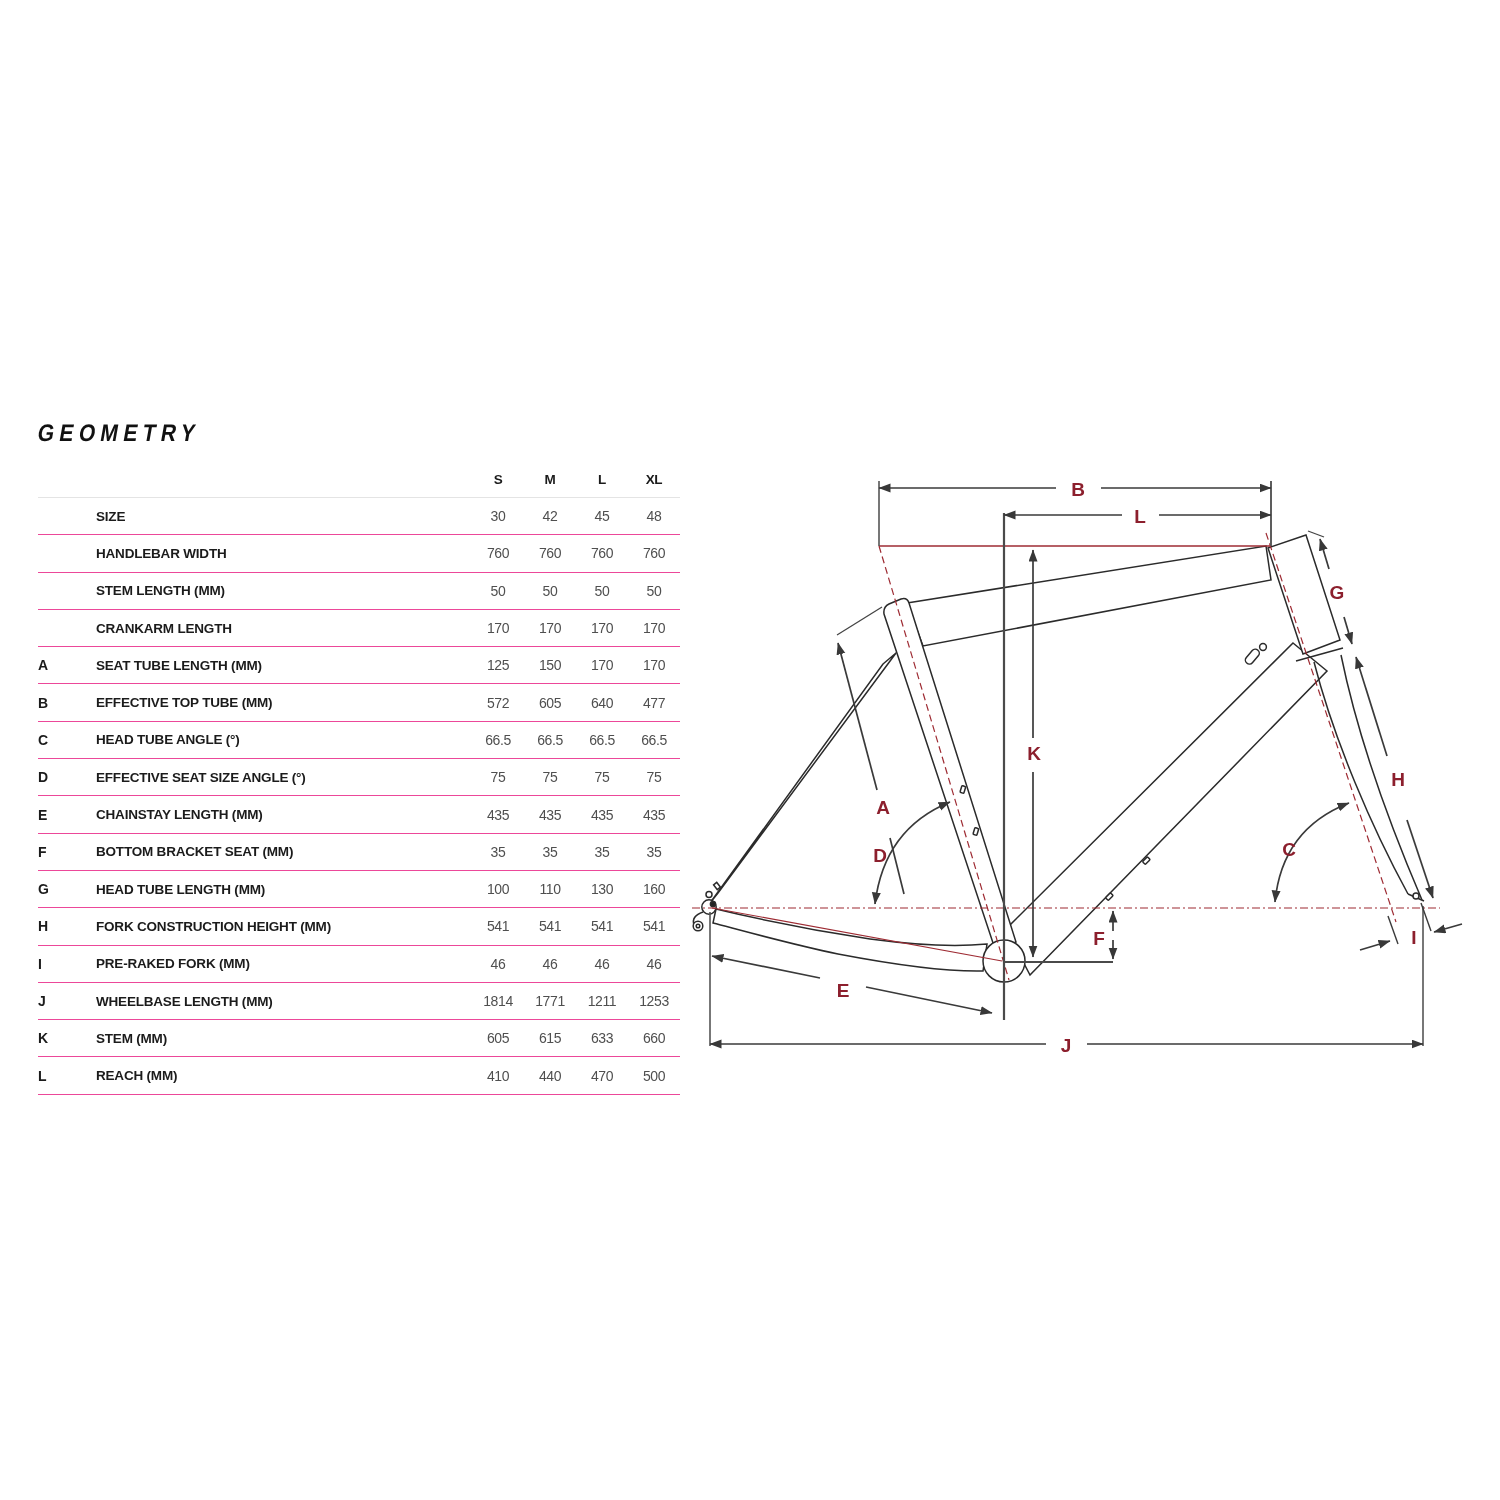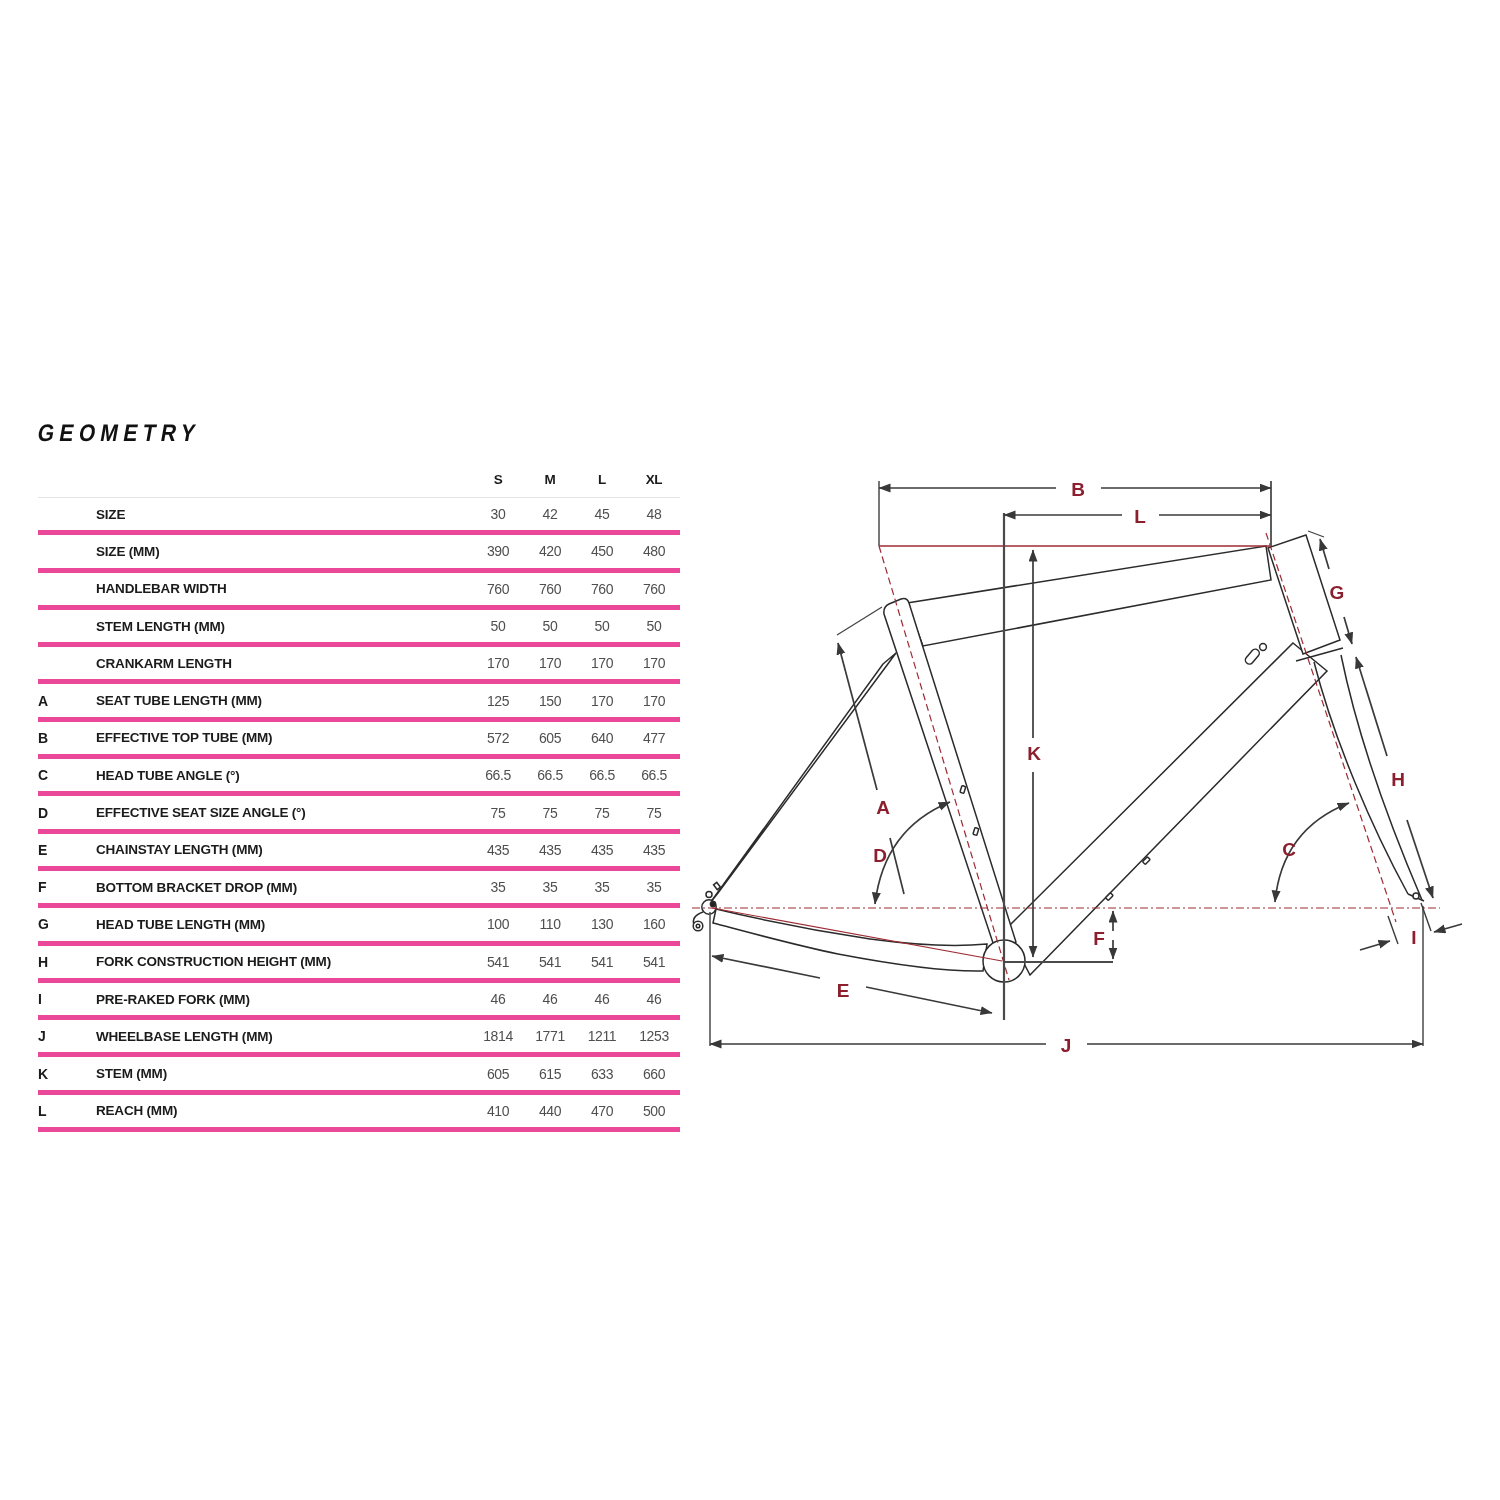--- a/index.html
+++ b/index.html
@@ -2,21 +2,21 @@
 <html><head>
 <meta charset="utf-8">
 <style>
   html,body{margin:0;padding:0;background:#fff;}
   .page{position:relative;width:1500px;height:1500px;background:#fff;overflow:hidden;
         font-family:"Liberation Sans",sans-serif;color:#1b1b1b;}
   .title{position:absolute;left:38px;top:419px;font-size:24px;font-weight:700;
          letter-spacing:6px;transform:skewX(-10deg) scaleX(.88);transform-origin:left center;
          color:#111;white-space:nowrap;}
   .geo-table{position:absolute;left:38px;top:462px;width:642px;}
-  .g-row{display:flex;align-items:center;height:37.3px;border-bottom:5px solid #ec4899;box-sizing:border-box;}
+  .g-row{display:flex;align-items:center;height:37.3px;border-bottom:1px solid #ec4899;box-sizing:border-box;}
   .g-row.g-head{height:36px;border-bottom:1px solid #e4e4e4;}
   .c-letter{width:58px;font-weight:700;font-size:14px;letter-spacing:-.2px;}
   .c-label{flex:1;font-weight:700;font-size:13.5px;letter-spacing:-.2px;}
   .c-v{width:52px;text-align:center;font-size:14px;color:#4f4f4f;letter-spacing:-.4px;}
   .g-head .c-v{color:#1b1b1b;font-weight:700;font-size:13.5px;}
   .diagram{position:absolute;left:690px;top:460px;width:810px;height:650px;}
   svg text.dim{font-family:"Liberation Sans",sans-serif;font-size:19px;font-weight:700;
                fill:#8c1f2d;text-anchor:middle;}
 </style>
 </head>
@@ -37,28 +37,20 @@
 
   <div class="g-row">
     <span class="c-letter"></span>
     <span class="c-label">SIZE</span>
     <span class="c-v">30</span>
     <span class="c-v">42</span>
     <span class="c-v">45</span>
     <span class="c-v">48</span>
   </div>
 
-  <div class="g-row">
-    <span class="c-letter"></span>
-    <span class="c-label">SIZE (MM)</span>
-    <span class="c-v">390</span>
-    <span class="c-v">420</span>
-    <span class="c-v">450</span>
-    <span class="c-v">480</span>
-  </div>
 
   <div class="g-row">
     <span class="c-letter"></span>
     <span class="c-label">HANDLEBAR WIDTH</span>
     <span class="c-v">760</span>
     <span class="c-v">760</span>
     <span class="c-v">760</span>
     <span class="c-v">760</span>
   </div>
 
@@ -120,21 +112,21 @@
     <span class="c-letter">E</span>
     <span class="c-label">CHAINSTAY LENGTH (MM)</span>
     <span class="c-v">435</span>
     <span class="c-v">435</span>
     <span class="c-v">435</span>
     <span class="c-v">435</span>
   </div>
 
   <div class="g-row">
     <span class="c-letter">F</span>
-    <span class="c-label">BOTTOM BRACKET DROP (MM)</span>
+    <span class="c-label">BOTTOM BRACKET SEAT (MM)</span>
     <span class="c-v">35</span>
     <span class="c-v">35</span>
     <span class="c-v">35</span>
     <span class="c-v">35</span>
   </div>
 
   <div class="g-row">
     <span class="c-letter">G</span>
     <span class="c-label">HEAD TUBE LENGTH (MM)</span>
     <span class="c-v">100</span>

